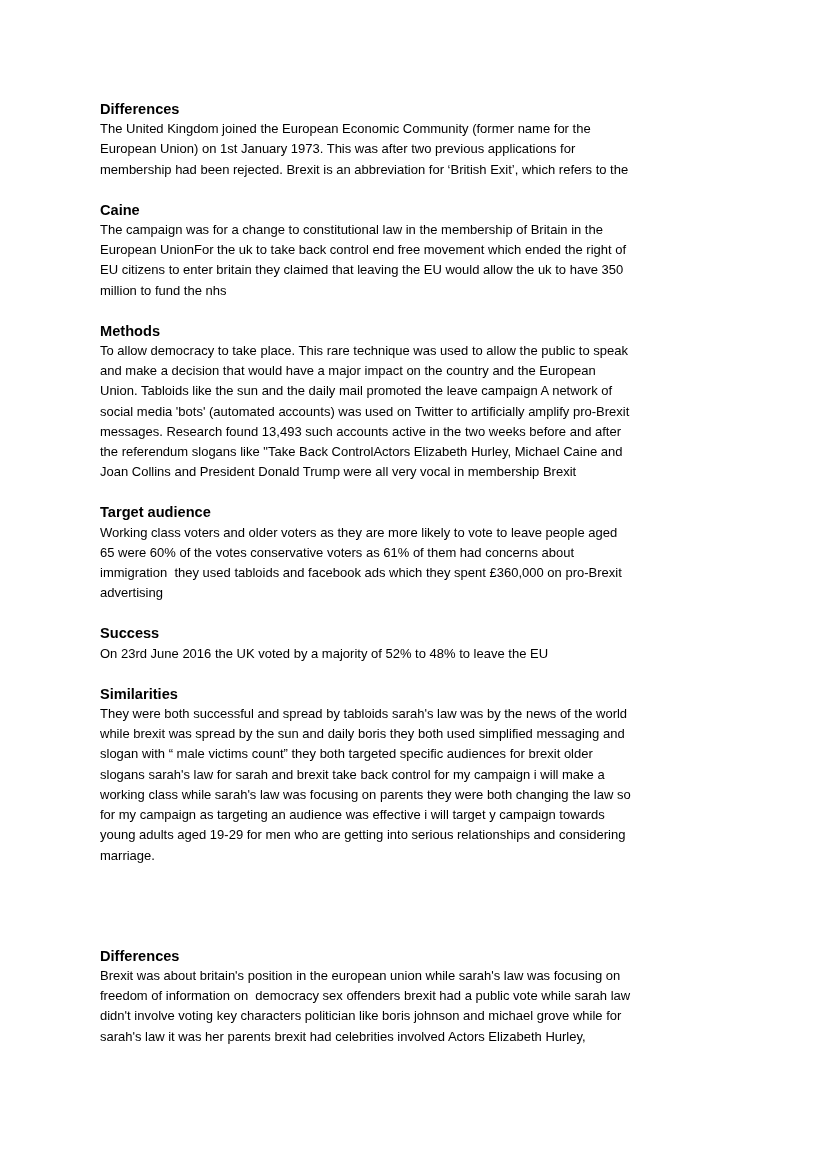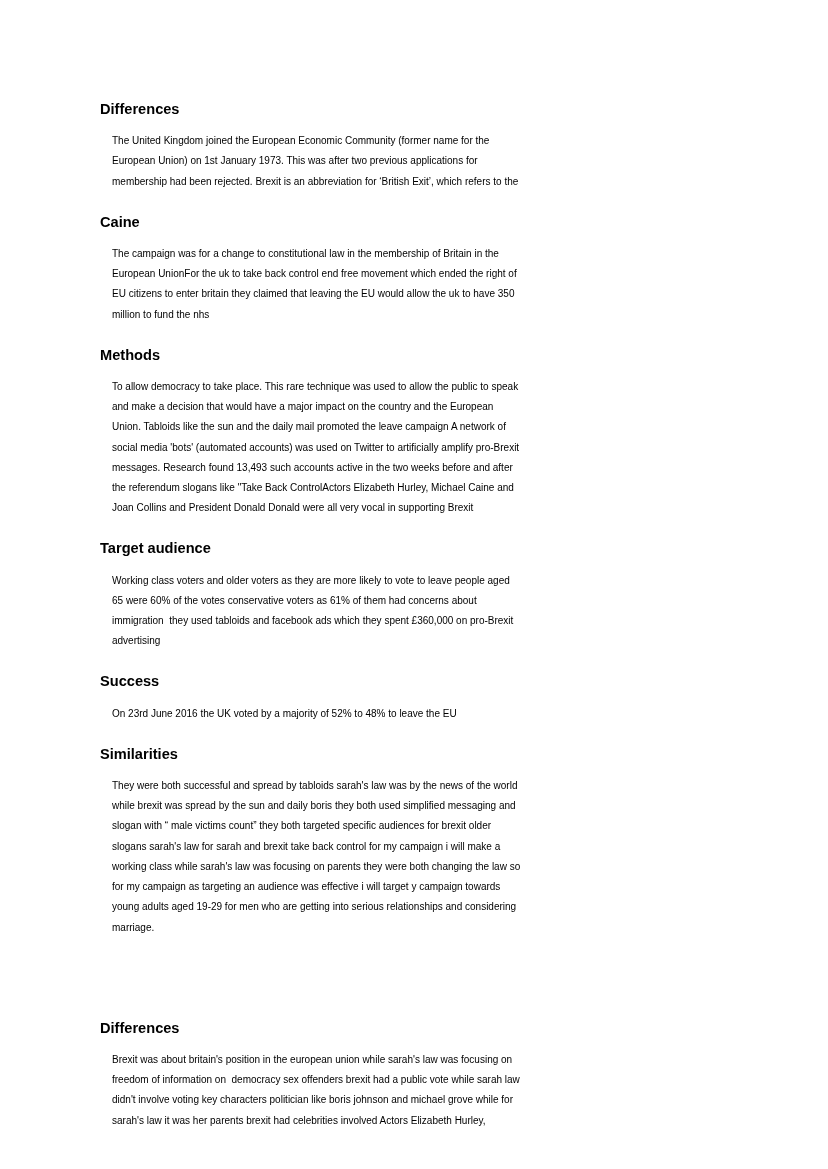--- a/index.html
+++ b/index.html
@@ -24,23 +24,23 @@
     .section {
       margin: 0 0 20px 0;
     }
     .section-heading {
       font-weight: bold;
       font-size: 14.6px;
       line-height: 20.2px;
       margin: 0;
     }
     .section-body {
-      font-size: 10px;
+      font-size: 13px;
       line-height: 20.2px;
-      margin: 12px;
+      margin: 0;
       white-space: normal;
     }
     .line {
       display: block;
       white-space: pre;
     }
     .spacer-large {
       height: 60px;
     }
   </style>
@@ -70,21 +70,21 @@
 
   <div class="section">
     <p class="section-heading">Methods</p>
     <p class="section-body">
       <span class="line">To allow democracy to take place. This rare technique was used to allow the public to speak</span>
       <span class="line">and make a decision that would have a major impact on the country and the European</span>
       <span class="line">Union. Tabloids like the sun and the daily mail promoted the leave campaign A network of</span>
       <span class="line">social media 'bots' (automated accounts) was used on Twitter to artificially amplify pro-Brexit</span>
       <span class="line">messages. Research found 13,493 such accounts active in the two weeks before and after</span>
       <span class="line">the referendum slogans like "Take Back ControlActors Elizabeth Hurley, Michael Caine and</span>
-      <span class="line">Joan Collins and President Donald Donald were all very vocal in supporting Brexit</span>
+      <span class="line">Joan Collins and President Donald Trump were all very vocal in membership Brexit</span>
     </p>
   </div>
 
   <div class="section">
     <p class="section-heading">Target audience</p>
     <p class="section-body">
       <span class="line">Working class voters and older voters as they are more likely to vote to leave people aged</span>
       <span class="line">65 were 60% of the votes conservative voters as 61% of them had concerns about</span>
       <span class="line">immigration  they used tabloids and facebook ads which they spent £360,000 on pro-Brexit</span>
       <span class="line">advertising</span>

